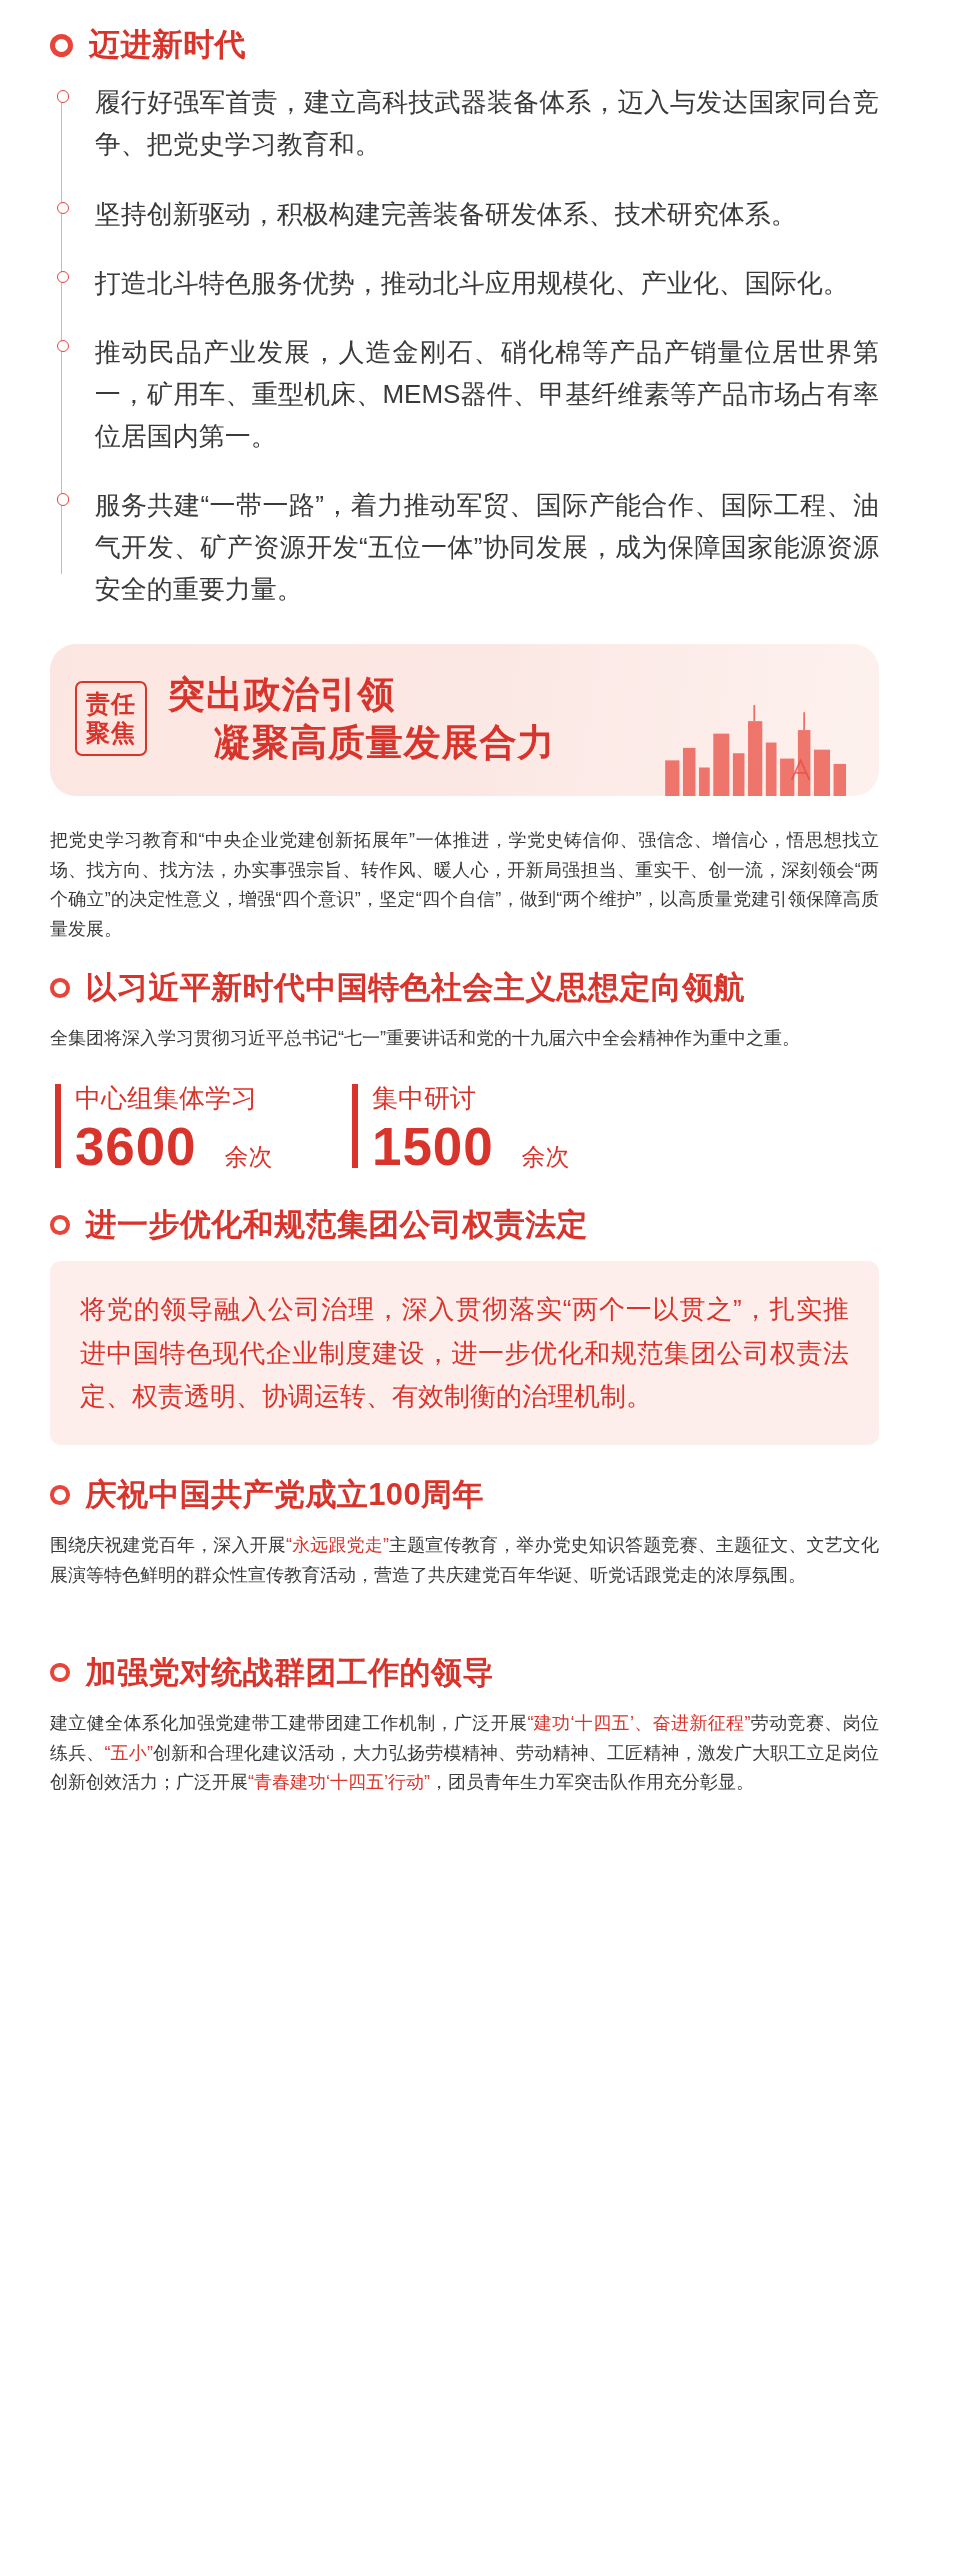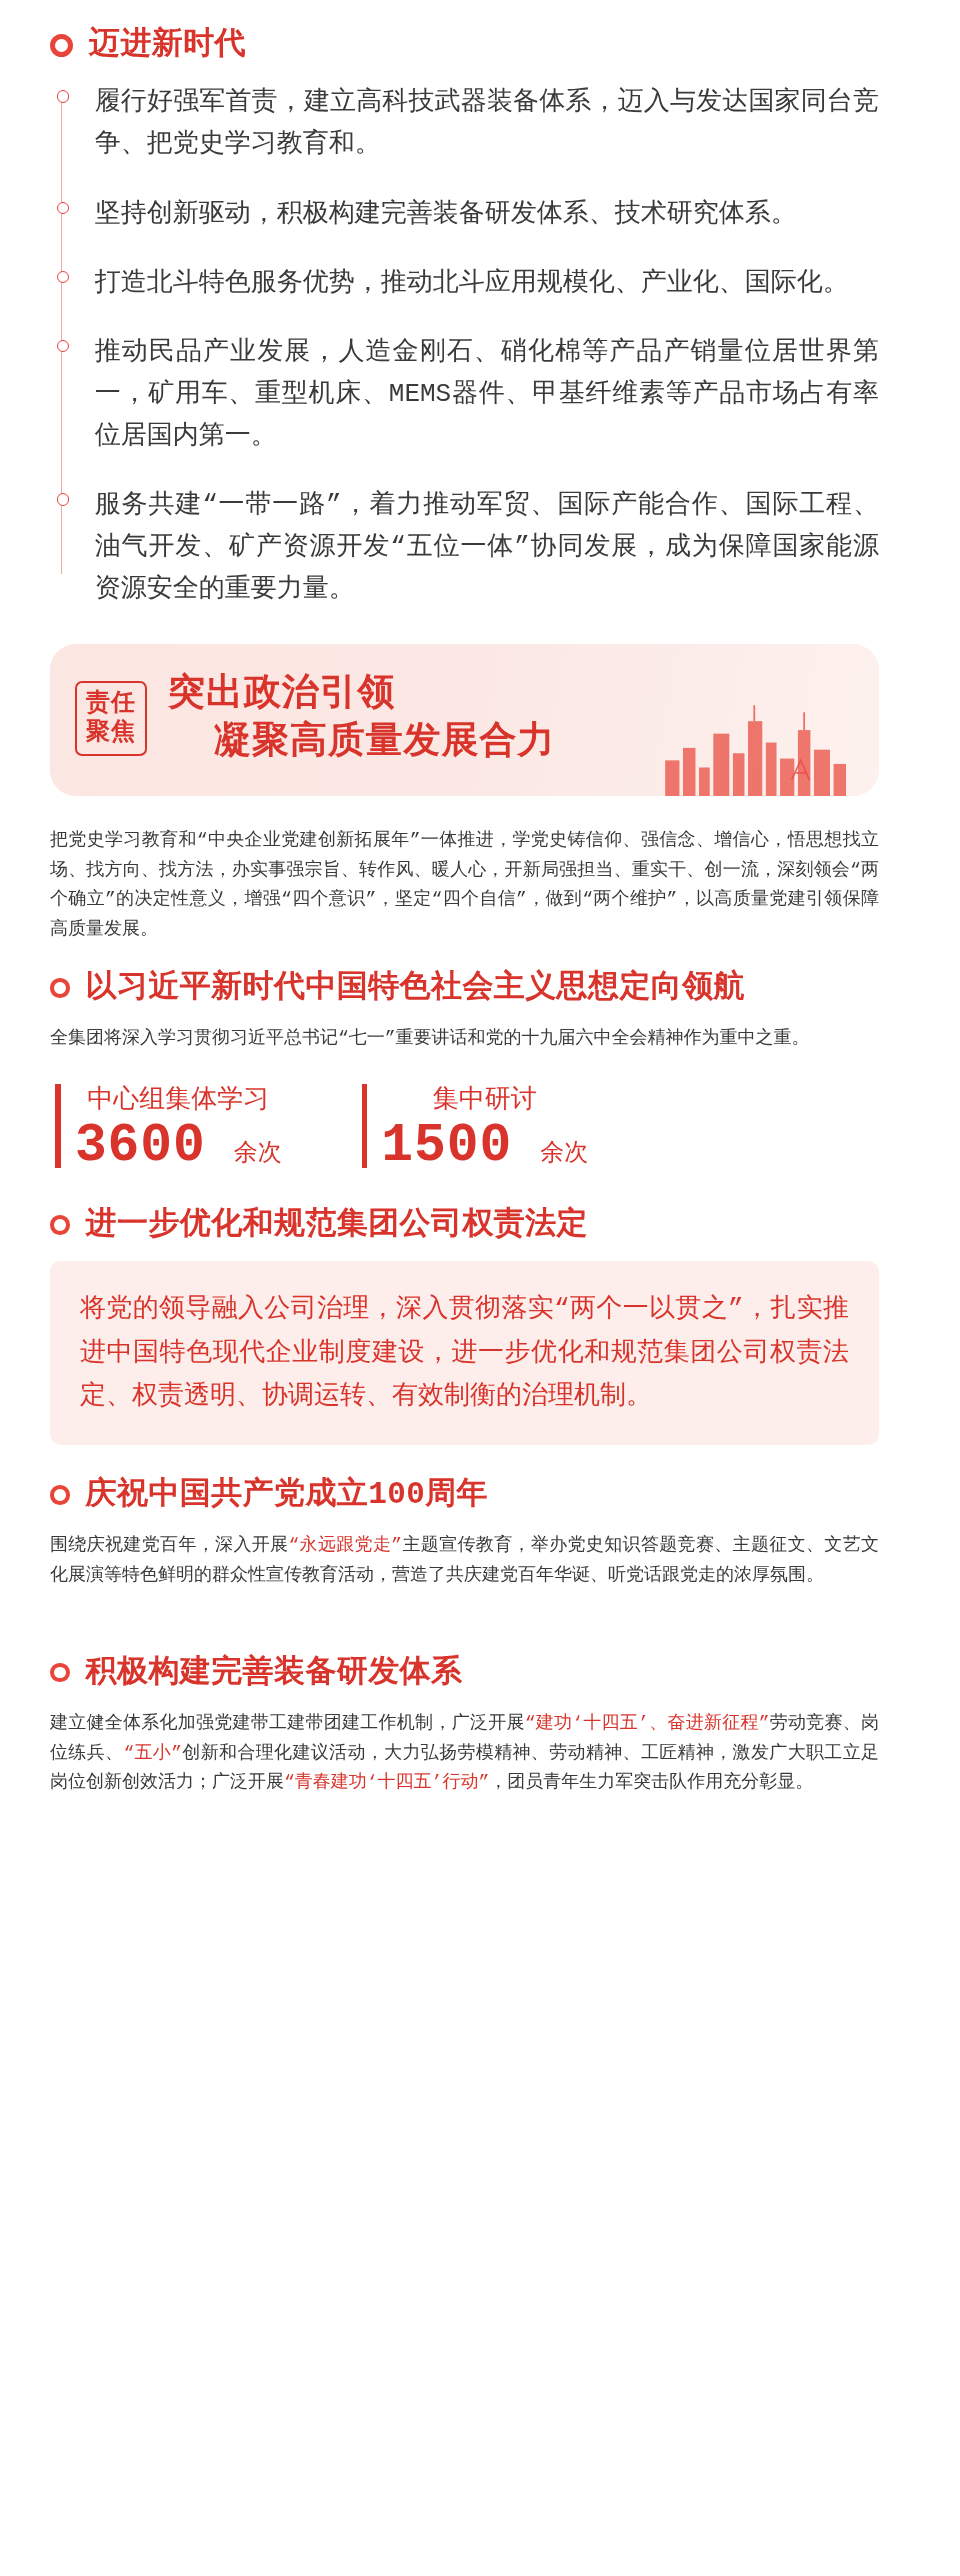--- a/index.html
+++ b/index.html
@@ -13,21 +13,20 @@
     font-family: "Liberation Sans", "DejaVu Sans", sans-serif;
     color: #333333;
     -webkit-font-smoothing: antialiased;
   }
   .page {
     width: 929px;
     min-height: 2576px;
     padding: 9px 50px 29px 50px;
     position: relative;
     background: #ffffff;
-    font-family: Liberation Mono, monospace;
   }
 
   
   .sec-head {
     display: flex;
     align-items: center;
     gap: 16px;
     margin: 16px 0 16px 0;
   }
   .ring {
@@ -141,21 +140,20 @@
     color: #3a3a3a;
     text-align: justify;
   }
   p.body .hl { color: #d9342b; }
 
   
   .stats {
     display: flex;
     gap: 80px;
     margin: 27px 0 30px 5.3px;
-    text-align: center;
   }
   .stat {
     position: relative;
     padding-left: 19.6px;
   }
   .stat::before {
     content: "";
     position: absolute;
     left: 0;
     top: 3.6px;
@@ -298,18 +296,18 @@
   <div class="sec-head">
     <span class="ring sm"></span>
     <h2>庆祝中国共产党成立100周年</h2>
   </div>
   <p class="body"><span>围绕庆祝建党百年，深入开展</span><span class="hl">“永远跟党走”</span><span>主题宣传教育，举办党史知识答题竞赛、主题征文、文艺文化展演等特色鲜明的群众性宣传教育活动，营造了共庆建党百年华诞、听党话跟党走的浓厚氛围。</span></p>
 
   <div class="spacer"></div>
 
   <div class="sec-head">
     <span class="ring sm"></span>
-    <h2>积极构建完善装备研发体系</h2>
+    <h2>加强党对统战群团工作的领导</h2>
   </div>
   <p class="body"><span>建立健全体系化加强党建带工建带团建工作机制，广泛开展</span><span class="hl">“建功‘十四五’、奋进新征程”</span><span>劳动竞赛、岗位练兵、</span><span class="hl">“五小”</span><span>创新和合理化建议活动，大力弘扬劳模精神、劳动精神、工匠精神，激发广大职工立足岗位创新创效活力；广泛开展</span><span class="hl">“青春建功‘十四五’行动”</span><span>，团员青年生力军突击队作用充分彰显。</span></p>
 
 </div>
 
 
 </body></html>

